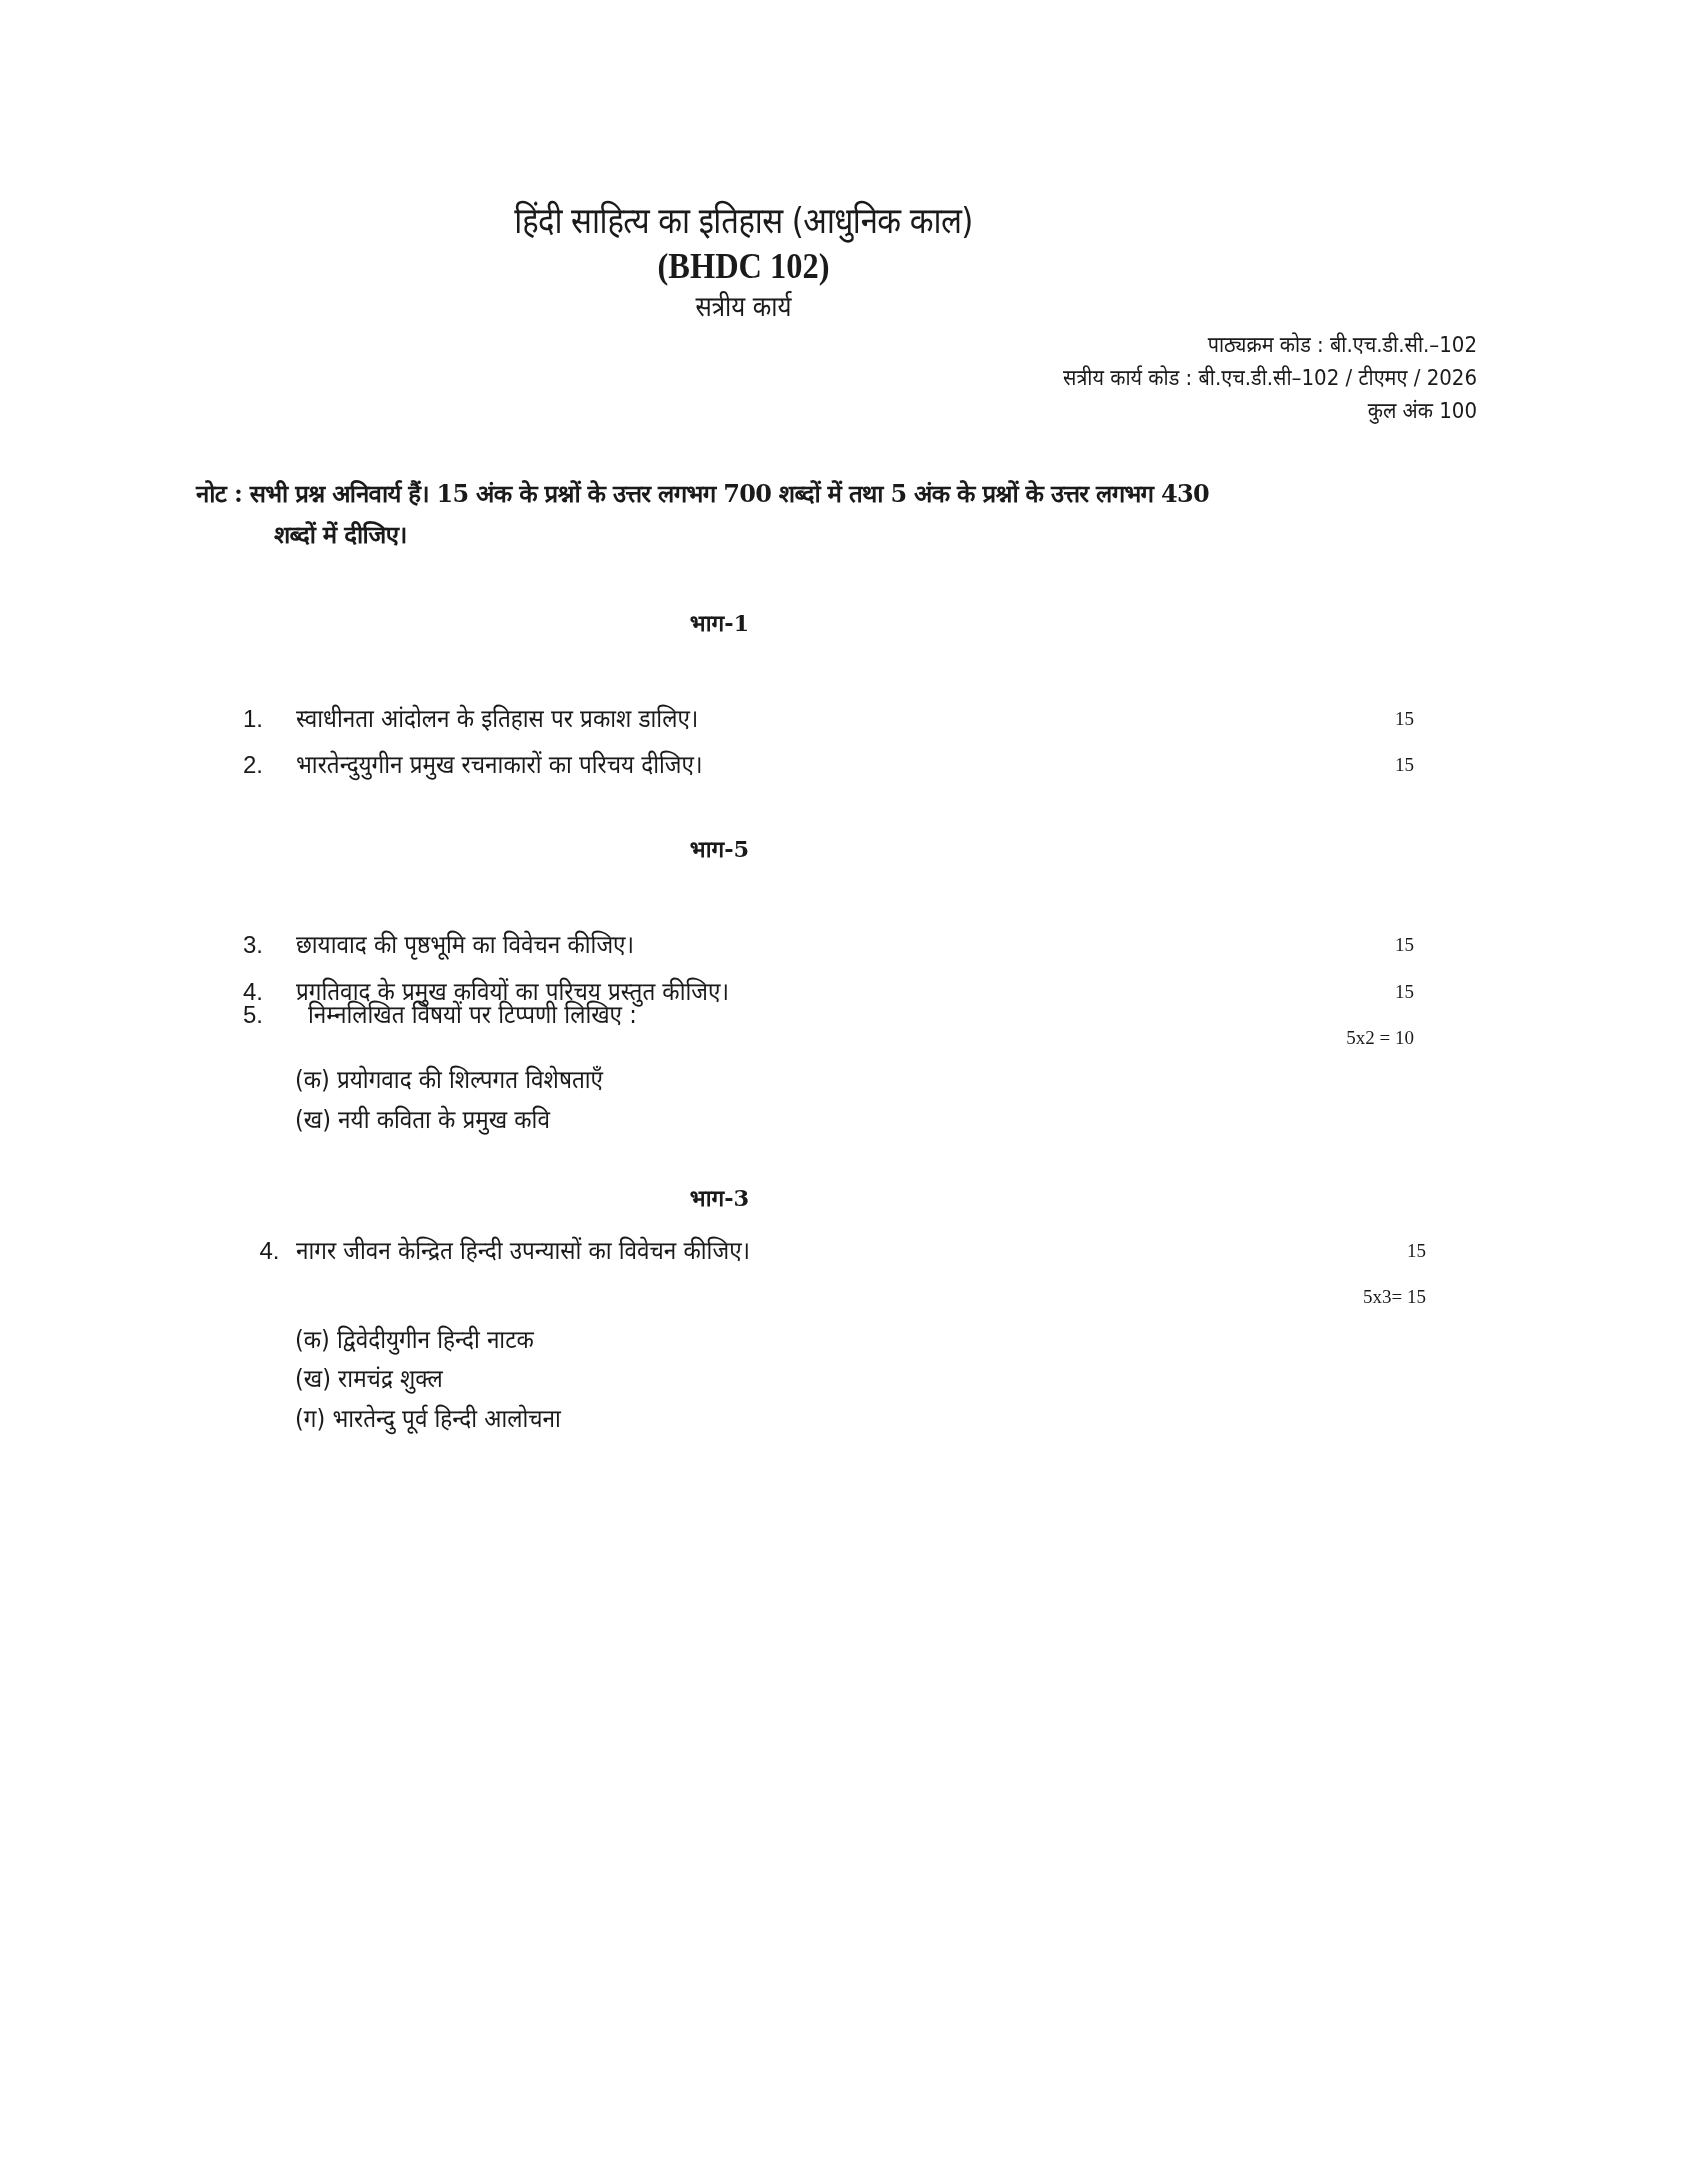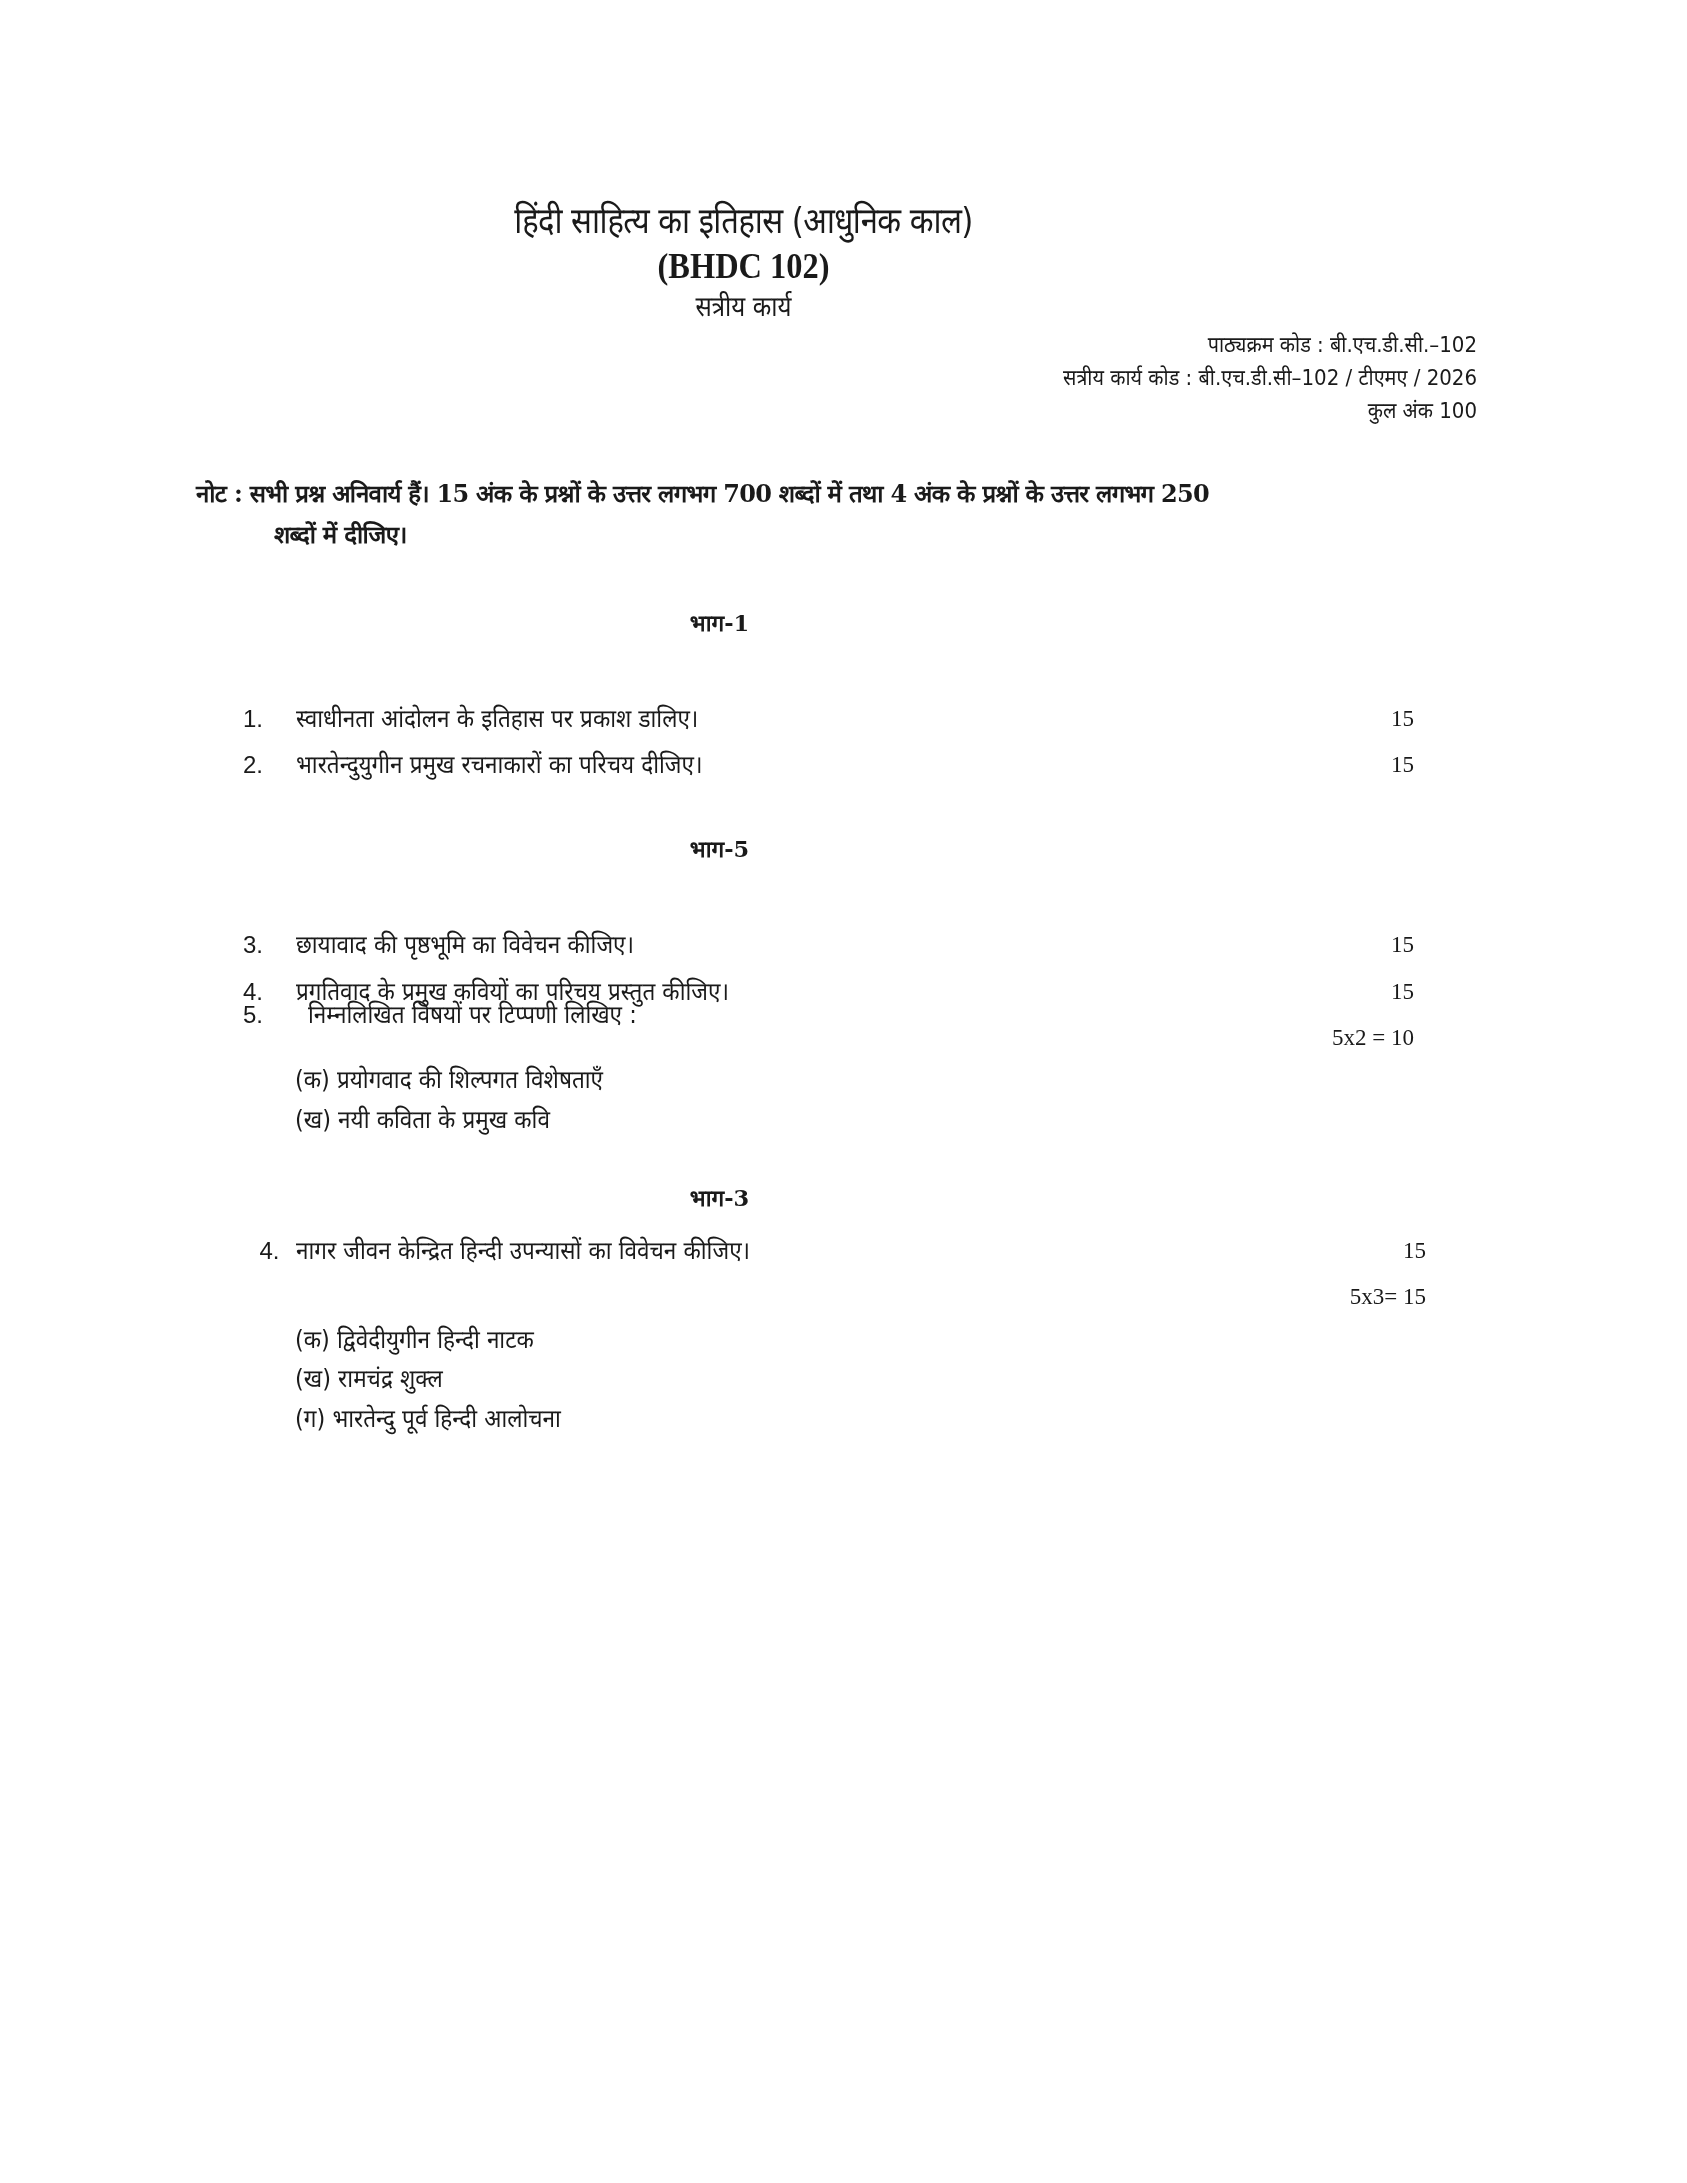--- a/index.html
+++ b/index.html
@@ -85,21 +85,21 @@
     .q-num {
       display: inline-block;
       width: 53px;
       font-family: "Liberation Sans", sans-serif;
       font-size: 24px;
     }
     .q-text { display: inline-block; transform-origin: left center; transform: scaleX(0.9); }
     .marks {
       position: absolute;
       font-family: "Liberation Serif", "DejaVu Serif", serif;
-      font-size: 23px;
+      font-size: 19px;
       line-height: 37px;
       white-space: nowrap;
     }
     .sub-row {
       position: absolute;
       left: 295px;
       font-size: 25px;
       line-height: 37px;
       white-space: nowrap;
       transform-origin: left center;
@@ -117,21 +117,21 @@
     <div class="title-sub">सत्रीय कार्य</div>
   </div>
 
   <div class="meta-block">
     <div>पाठ्यक्रम कोड : बी.एच.डी.सी.–102</div>
     <div>सत्रीय कार्य कोड : बी.एच.डी.सी–102 / टीएमए / 2026</div>
     <div>कुल अंक 100</div>
   </div>
 
   <div class="note">
-    <span>नोट : सभी प्रश्न अनिवार्य हैं। 15 अंक के प्रश्नों के उत्तर लगभग 700 शब्दों में तथा 4 अंक के प्रश्नों के उत्तर लगभग 250</span>
+    <span>नोट : सभी प्रश्न अनिवार्य हैं। 15 अंक के प्रश्नों के उत्तर लगभग 700 शब्दों में तथा 5 अंक के प्रश्नों के उत्तर लगभग 430</span>
     <span class="cont">शब्दों में दीजिए।</span>
   </div>
 
   <div class="section-head" style="top:609px;">भाग-1</div>
 
   <div class="q-row" style="top:700px;">
     <span class="q-num">1.</span><span class="q-text">स्वाधीनता आंदोलन के इतिहास पर प्रकाश डालिए।</span>
   </div>
   <div class="marks" style="top:700px; right:273px;">15</div>
 

